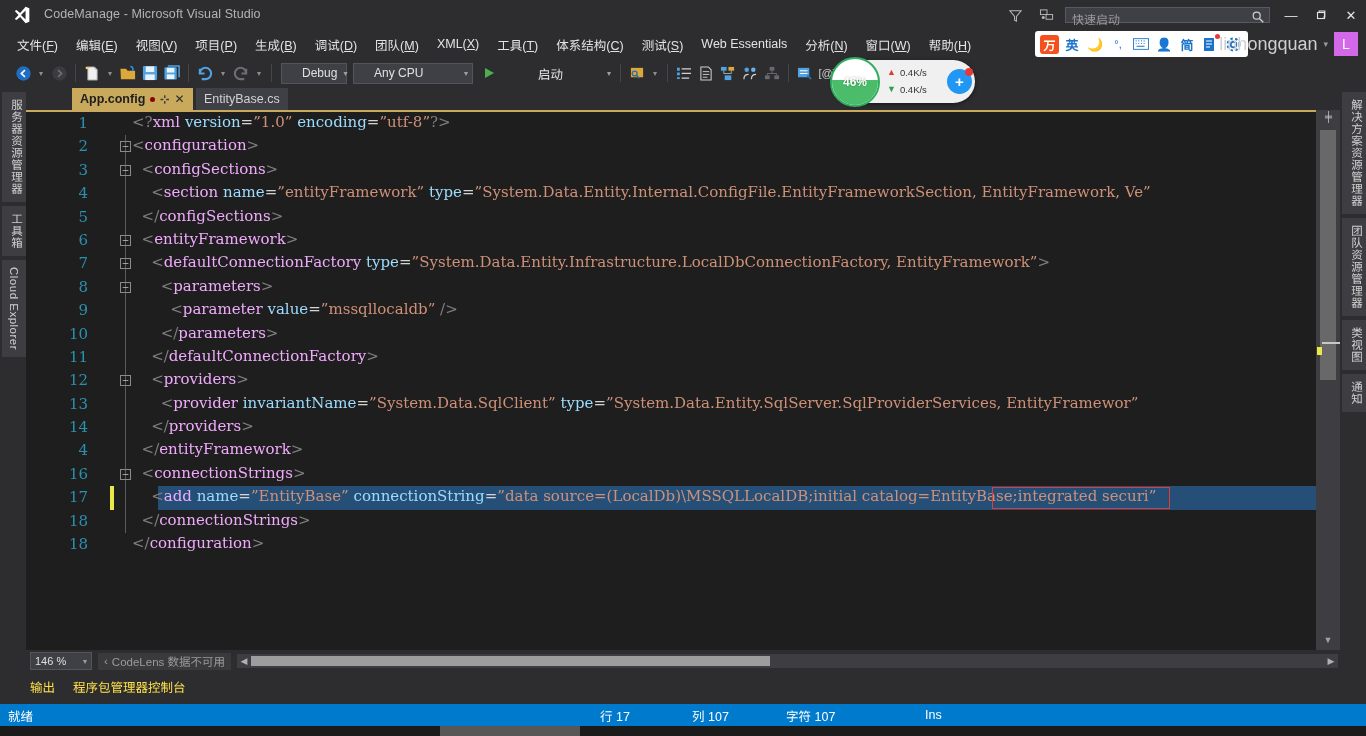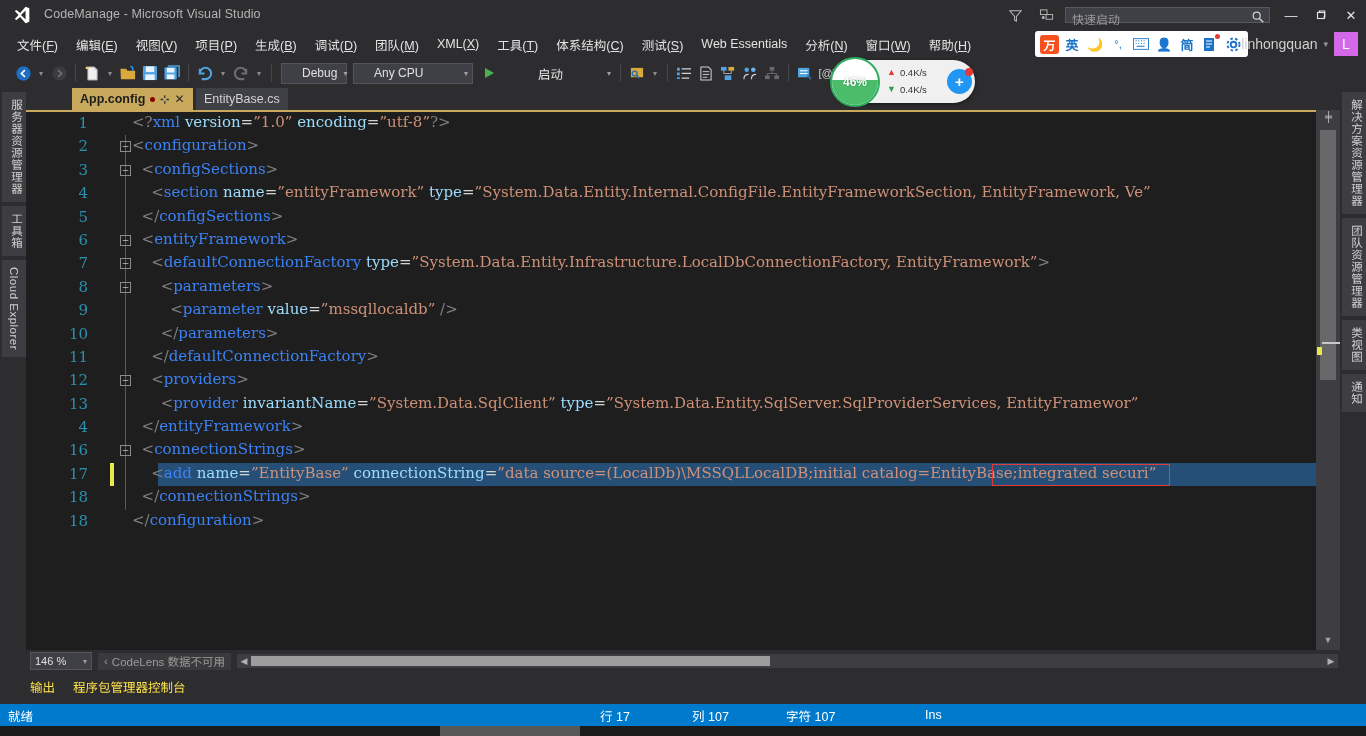--- a/index.html
+++ b/index.html
@@ -53,21 +53,21 @@
   .ime-bar {
     position:absolute; right:118px; top:31px; height:26px;
     background:#ffffff; border-radius:3px; display:flex; align-items:center;
     padding:0 5px; gap:3px;
   }
   .ime-ico { width:20px; height:20px; display:flex; align-items:center; justify-content:center;
              font-size:13px; color:#1a73c8; position:relative; }
   .ime-logo { width:19px;height:19px;background:#f4511e;border-radius:3px;color:#fff;
               font-size:12px;display:flex;align-items:center;justify-content:center;font-weight:bold;}
   .user-area { position:absolute; right:8px; top:31px; height:26px; display:flex; align-items:center; gap:6px;}
-  .user-name { font-size:14px; color:#d0d0d0; }
+  .user-name { font-size:18px; color:#d0d0d0; }
   .user-caret { color:#9a9a9a; font-size:9px; }
   .avatar { width:24px; height:24px; background:#d368e8; color:#fff; font-size:14px;
             display:flex; align-items:center; justify-content:center; }
 
   
   .toolbar {
     position:absolute; left:0; top:58px; width:1366px; height:30px;
     background:#2d2d30; display:flex; align-items:center; padding-left:12px;
   }
   .tool { width:22px; height:24px; display:flex; align-items:center; justify-content:center;
@@ -156,21 +156,21 @@
     font-family:"DejaVu Serif", serif; font-size:15px; color:#d4d4d4;
     letter-spacing:0px;
   }
   .chg { position:absolute; left:84px; top:0; width:4px; height:23.4px; background:#e8e84a; }
   .sel-bg { position:absolute; left:132px; top:0; height:23.4px; background:#264f78; }
   .redbox {
     position:absolute; border:1px solid #e23b3b; height:22px; top:1px;
   }
   
   .t-br   { color:#808080; }
-  .t-el   { color:#3b82f6; }
+  .t-el   { color:#f0abfc; }
   .t-at   { color:#9cdcfe; }
   .t-val  { color:#ce9178; }
   .t-plain{ color:#d4d4d4; }
 
   
   .vscroll { position:absolute; right:0; top:0; width:24px; height:540px; background:#3e3e42; }
   .vs-up, .vs-dn { width:24px; height:17px; display:flex; align-items:center; justify-content:center;
                    color:#a0a0a0; font-size:9px; }
   .vs-thumb { position:absolute; left:4px; top:20px; width:16px; height:250px; background:#686868; }
   .vs-mark { position:absolute; left:1px; top:237px; width:5px; height:8px; background:#e8e84a; }
@@ -519,20 +519,21 @@
         <div class="cline"><div class="fbar"></div><div class="ln">4</div><div class="ctext"><span class="t-plain"> </span><span class="t-plain"> </span><span class="t-plain"> </span><span class="t-plain"> </span><span class="t-br">&lt;</span><span class="t-el">section</span><span class="t-plain"> </span><span class="t-at">name</span><span class="t-plain">=</span><span class="t-val">”entityFramework”</span><span class="t-plain"> </span><span class="t-at">type</span><span class="t-plain">=</span><span class="t-val">”System.Data.Entity.Internal.ConfigFile.EntityFrameworkSection, EntityFramework, Ve”</span></div></div>
         <div class="cline"><div class="fbar"></div><div class="ln">5</div><div class="ctext"><span class="t-plain"> </span><span class="t-plain"> </span><span class="t-br">&lt;/</span><span class="t-el">configSections</span><span class="t-br">&gt;</span></div></div>
         <div class="cline"><div class="fbar"></div><div class="ln">6</div><div class="fold">−</div><div class="ctext"><span class="t-plain"> </span><span class="t-plain"> </span><span class="t-br">&lt;</span><span class="t-el">entityFramework</span><span class="t-br">&gt;</span></div></div>
         <div class="cline"><div class="fbar"></div><div class="ln">7</div><div class="fold">−</div><div class="ctext"><span class="t-plain"> </span><span class="t-plain"> </span><span class="t-plain"> </span><span class="t-plain"> </span><span class="t-br">&lt;</span><span class="t-el">defaultConnectionFactory</span><span class="t-plain"> </span><span class="t-at">type</span><span class="t-plain">=</span><span class="t-val">”System.Data.Entity.Infrastructure.LocalDbConnectionFactory, EntityFramework”</span><span class="t-br">&gt;</span></div></div>
         <div class="cline"><div class="fbar"></div><div class="ln">8</div><div class="fold">−</div><div class="ctext"><span class="t-plain"> </span><span class="t-plain"> </span><span class="t-plain"> </span><span class="t-plain"> </span><span class="t-plain"> </span><span class="t-plain"> </span><span class="t-br">&lt;</span><span class="t-el">parameters</span><span class="t-br">&gt;</span></div></div>
         <div class="cline"><div class="fbar"></div><div class="ln">9</div><div class="ctext"><span class="t-plain"> </span><span class="t-plain"> </span><span class="t-plain"> </span><span class="t-plain"> </span><span class="t-plain"> </span><span class="t-plain"> </span><span class="t-plain"> </span><span class="t-plain"> </span><span class="t-br">&lt;</span><span class="t-el">parameter</span><span class="t-plain"> </span><span class="t-at">value</span><span class="t-plain">=</span><span class="t-val">”mssqllocaldb”</span><span class="t-plain"> </span><span class="t-br">/&gt;</span></div></div>
         <div class="cline"><div class="fbar"></div><div class="ln">10</div><div class="ctext"><span class="t-plain"> </span><span class="t-plain"> </span><span class="t-plain"> </span><span class="t-plain"> </span><span class="t-plain"> </span><span class="t-plain"> </span><span class="t-br">&lt;/</span><span class="t-el">parameters</span><span class="t-br">&gt;</span></div></div>
         <div class="cline"><div class="fbar"></div><div class="ln">11</div><div class="ctext"><span class="t-plain"> </span><span class="t-plain"> </span><span class="t-plain"> </span><span class="t-plain"> </span><span class="t-br">&lt;/</span><span class="t-el">defaultConnectionFactory</span><span class="t-br">&gt;</span></div></div>
         <div class="cline"><div class="fbar"></div><div class="ln">12</div><div class="fold">−</div><div class="ctext"><span class="t-plain"> </span><span class="t-plain"> </span><span class="t-plain"> </span><span class="t-plain"> </span><span class="t-br">&lt;</span><span class="t-el">providers</span><span class="t-br">&gt;</span></div></div>
         <div class="cline"><div class="fbar"></div><div class="ln">13</div><div class="ctext"><span class="t-plain"> </span><span class="t-plain"> </span><span class="t-plain"> </span><span class="t-plain"> </span><span class="t-plain"> </span><span class="t-plain"> </span><span class="t-br">&lt;</span><span class="t-el">provider</span><span class="t-plain"> </span><span class="t-at">invariantName</span><span class="t-plain">=</span><span class="t-val">”System.Data.SqlClient”</span><span class="t-plain"> </span><span class="t-at">type</span><span class="t-plain">=</span><span class="t-val">”System.Data.Entity.SqlServer.SqlProviderServices, EntityFramewor”</span></div></div>
+        <div class="cline"><div class="fbar"></div><div class="ln">14</div><div class="ctext"><span class="t-plain"> </span><span class="t-plain"> </span><span class="t-plain"> </span><span class="t-plain"> </span><span class="t-br">&lt;/</span><span class="t-el">providers</span><span class="t-br">&gt;</span></div></div>
         <div class="cline"><div class="fbar"></div><div class="ln">4</div><div class="ctext"><span class="t-plain"> </span><span class="t-plain"> </span><span class="t-br">&lt;/</span><span class="t-el">entityFramework</span><span class="t-br">&gt;</span></div></div>
         <div class="cline"><div class="fbar"></div><div class="ln">16</div><div class="fold">−</div><div class="ctext"><span class="t-plain"> </span><span class="t-plain"> </span><span class="t-br">&lt;</span><span class="t-el">connectionStrings</span><span class="t-br">&gt;</span></div></div>
         <div class="cline"><div class="fbar"></div><div class="chg"></div><div class="sel-bg" style="width: 1160px;"></div><div class="ln">17</div><div class="ctext"><span class="t-plain"> </span><span class="t-plain"> </span><span class="t-plain"> </span><span class="t-plain"> </span><span class="t-br">&lt;</span><span class="t-el">add</span><span class="t-plain"> </span><span class="t-at">name</span><span class="t-plain">=</span><span class="t-val">”EntityBase”</span><span class="t-plain"> </span><span class="t-at">connectionString</span><span class="t-plain">=</span><span class="t-val">”data source=(LocalDb)\MSSQLLocalDB;initial catalog=EntityBase;integrated securi”</span></div><div class="redbox" title="catalog=EntityBase" style="left: 966px; width: 178px; border-color: rgb(226, 59, 59);"></div></div>
         <div class="cline"><div class="fbar"></div><div class="ln">18</div><div class="ctext"><span class="t-plain"> </span><span class="t-plain"> </span><span class="t-br">&lt;/</span><span class="t-el">connectionStrings</span><span class="t-br">&gt;</span></div></div>
         <div class="cline"><div class="ln">18</div><div class="ctext"><span class="t-br">&lt;/</span><span class="t-el">configuration</span><span class="t-br">&gt;</span></div></div>
       </div>
 
     <div class="vscroll">
       <div class="vs-split">╪</div>
       <div class="vs-up" style="position:absolute;top:14px;">▲</div>

